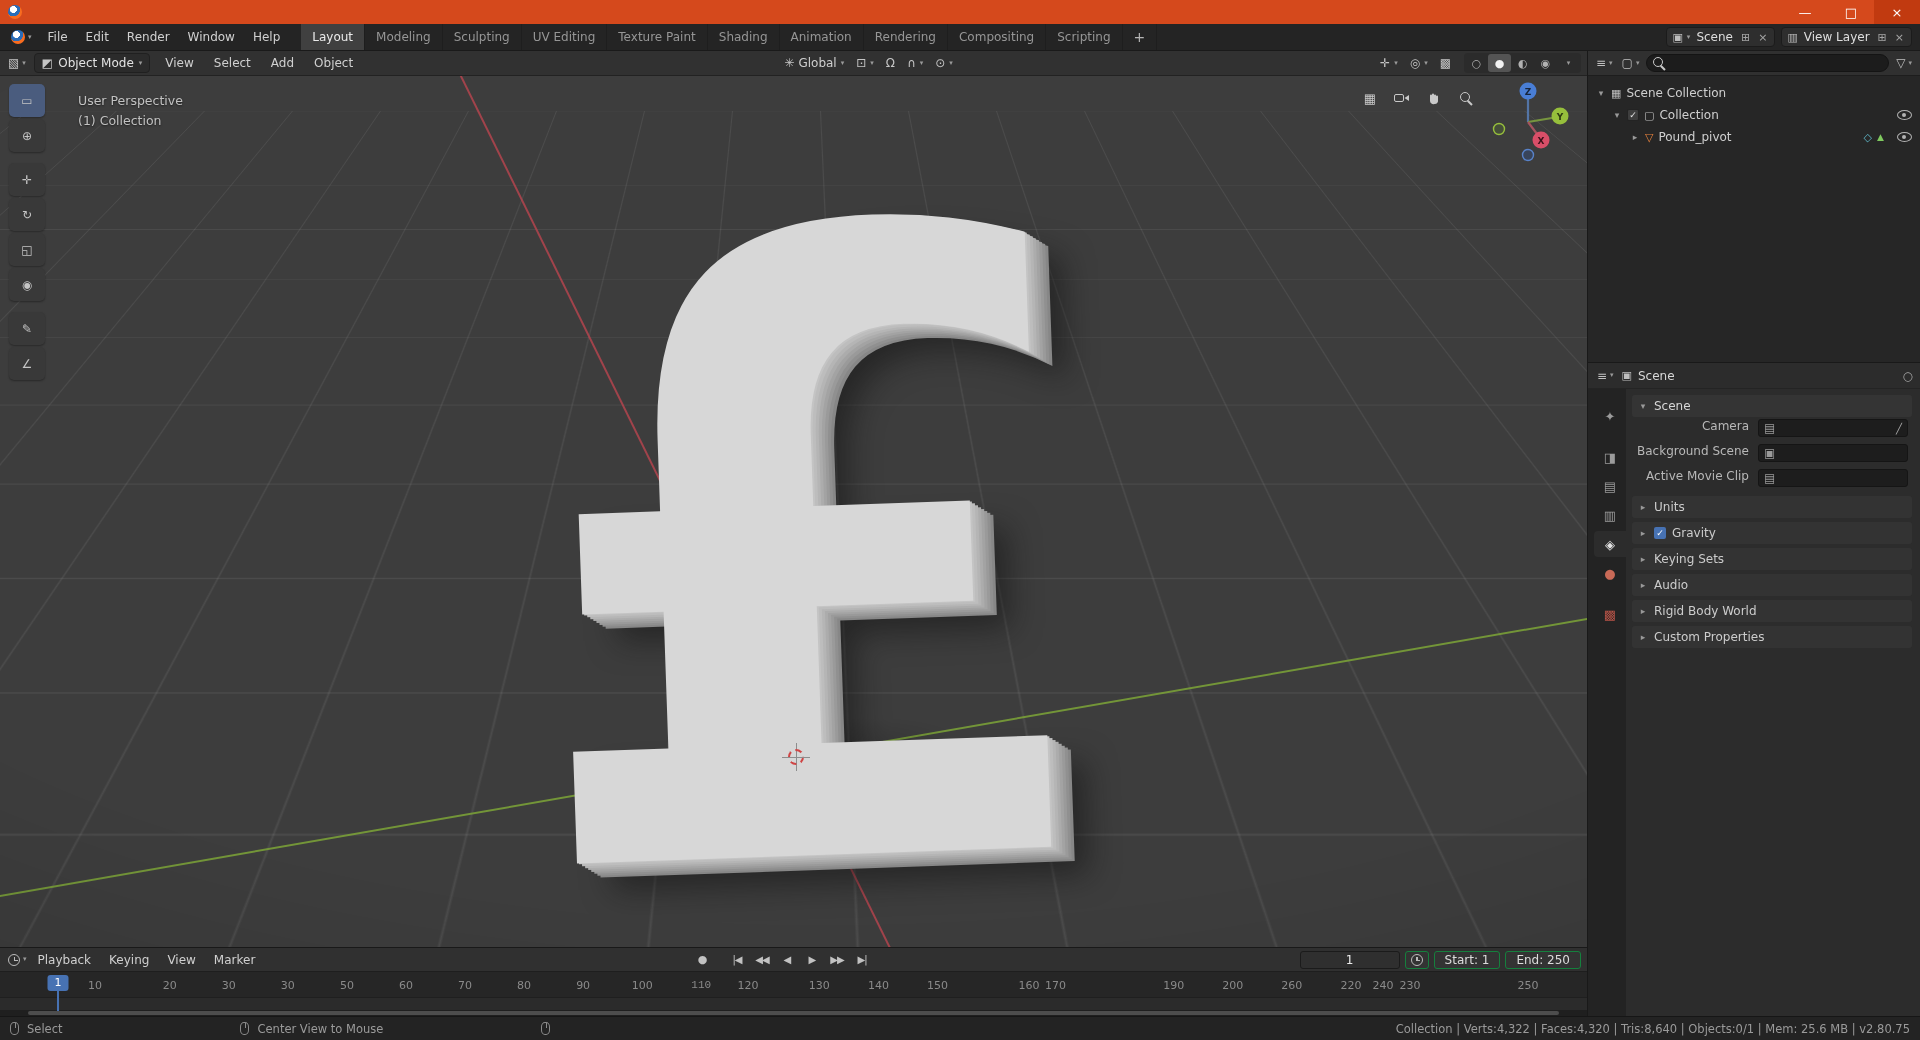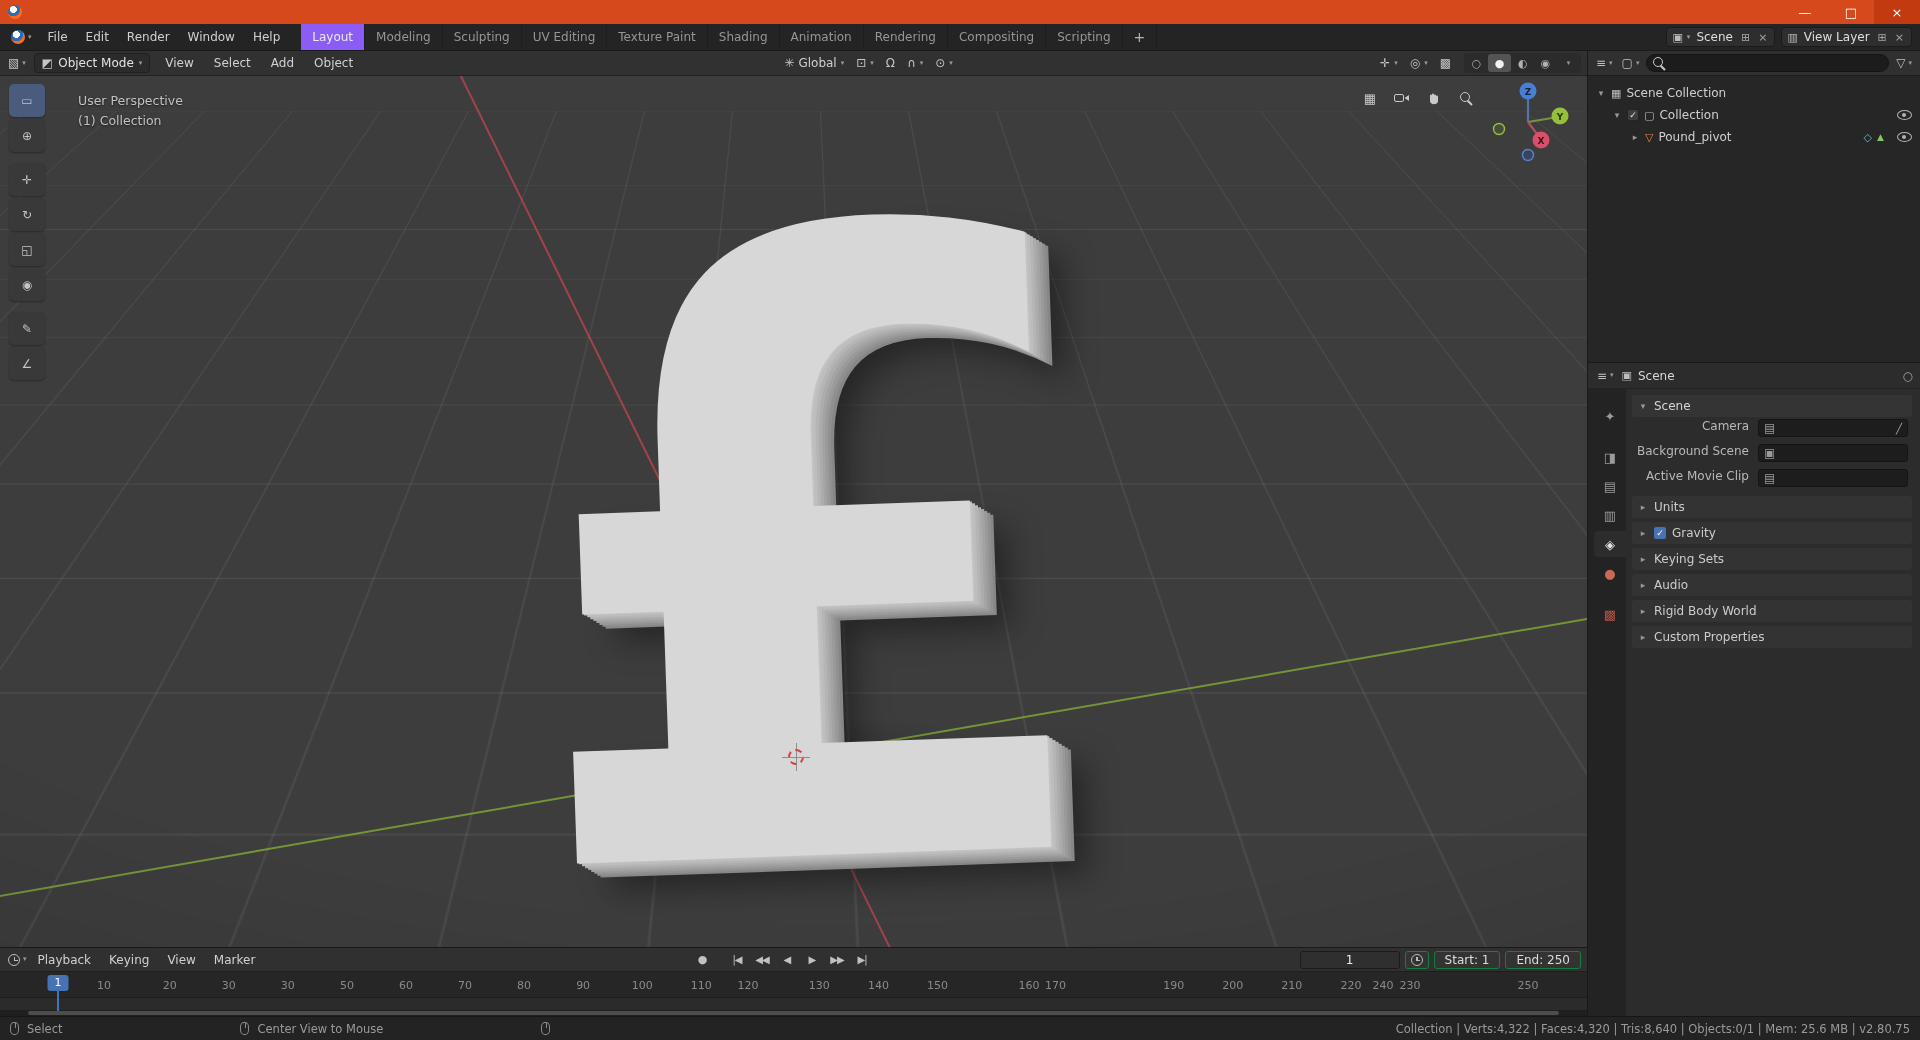--- a/index.html
+++ b/index.html
@@ -18,21 +18,21 @@
 .win-btn.close{background:#c13a10}
 
 
 .topbar{position:absolute;left:0;top:24px;width:100%;height:27px;background:#242424;
   border-bottom:1px solid #1a1a1a;display:flex;align-items:stretch;padding-left:4px}
 .app-btn{display:flex;align-items:center;gap:3px;padding:0 7px}
 .menu-item{padding:0 9px;display:flex;align-items:center;color:#d0d0d0}
 .dd{font-size:7px;color:#9a9a9a;line-height:1}
 .ws-tabs{display:flex;align-items:stretch;margin-left:12px}
 .ws-tab{padding:0 11px;display:flex;align-items:center;color:#969696;border-right:1px solid #1e1e1e}
-.ws-tab.active{background:#8b5cf6;color:#eaeaea}
+.ws-tab.active{background:#404040;color:#eaeaea}
 .ws-tab.add{color:#b5b5b5;font-size:14px}
 .tb-right{margin-left:auto;display:flex;align-items:center;gap:6px;padding-right:8px}
 .id-widget{display:flex;align-items:center;gap:4px;height:20px;background:#2e2e2e;
   border:1px solid #1b1b1b;border-radius:4px;padding:0 5px}
 .idw-icon{font-size:11px;color:#bdbdbd}
 .idw-label{color:#dedede;padding:0 2px}
 .idw-btn{color:#a5a5a5;font-size:11px;padding:0 2px}
 
 
 .viewport{position:absolute;left:0;top:51px;width:1587px;height:896px;background:#3d3d3d;overflow:hidden}
@@ -506,41 +506,41 @@
         <span class="chip icon-chip">
             <span class="clock"></span>
           </span>
         <span class="chip">Start: 1</span>
         <span class="chip">End: 250</span>
       </div>
     </div>
     <div class="tl-ruler">
       <div>
           <span class="ruler-num" style="left: 57.5px;">1</span>
-          <span class="ruler-num" style="left: 104px;">10</span>
+          <span class="ruler-num" style="left: 95px;">10</span>
           <span class="ruler-num" style="left: 169.714px;">20</span>
           <span class="ruler-num" style="left: 228.774px;">30</span>
           <span class="ruler-num" style="left: 287.834px;">30</span>
           <span class="ruler-num" style="left: 346.894px;">50</span>
           <span class="ruler-num" style="left: 405.954px;">60</span>
           <span class="ruler-num" style="left: 465.014px;">70</span>
           <span class="ruler-num" style="left: 524.074px;">80</span>
           <span class="ruler-num" style="left: 583.134px;">90</span>
           <span class="ruler-num" style="left: 642.194px;">100</span>
-          <span class="ruler-num" style="left: 701.254px;">110</span>
+          <span class="ruler-num" style="left: 701.254px; font-family: Liberation Mono, monospace;">110</span>
           <span class="ruler-num" style="left: 748px;">120</span>
           <span class="ruler-num" style="left: 819.374px;">130</span>
           <span class="ruler-num" style="left: 878.434px;">140</span>
           <span class="ruler-num" style="left: 937.494px;">150</span>
           <span class="ruler-num" style="left: 1029px;">160</span>
           <span class="ruler-num" style="left: 1055.61px;">170</span>
           <span class="ruler-num" style="left: 1114.67px; margin-top: 20px;">180</span>
           <span class="ruler-num" style="left: 1173.73px;">190</span>
           <span class="ruler-num" style="left: 1232.79px;">200</span>
-          <span class="ruler-num" style="left: 1291.85px;">210</span>
+          <span class="ruler-num" style="left: 1291.85px;">260</span>
           <span class="ruler-num" style="left: 1350.91px;">220</span>
           <span class="ruler-num" style="left: 1409.97px;">230</span>
           <span class="ruler-num" style="left: 1383px; text-align: center;">240</span>
           <span class="ruler-num" style="left: 1528.09px;">250</span>
         </div>
       <span class="playhead-badge">1</span>
     </div>
     <div class="tl-track"></div>
     <div class="playhead-line"></div>
     <div class="tl-scroll">

